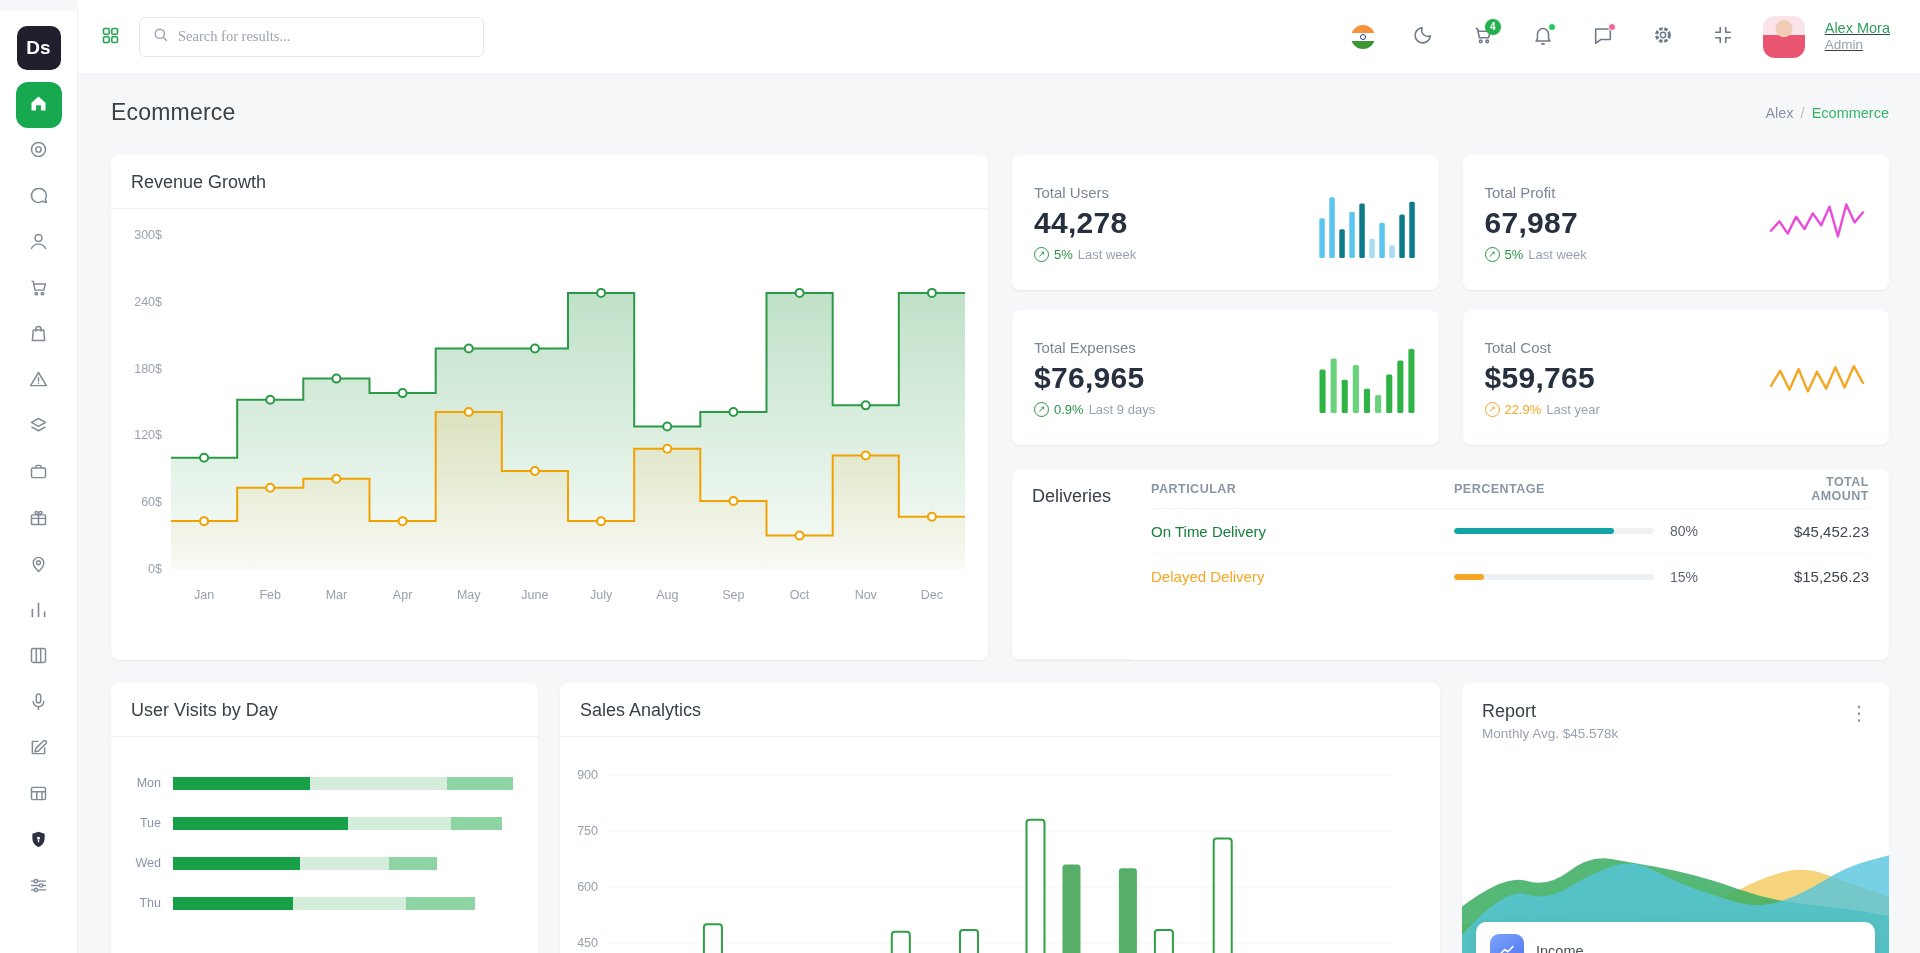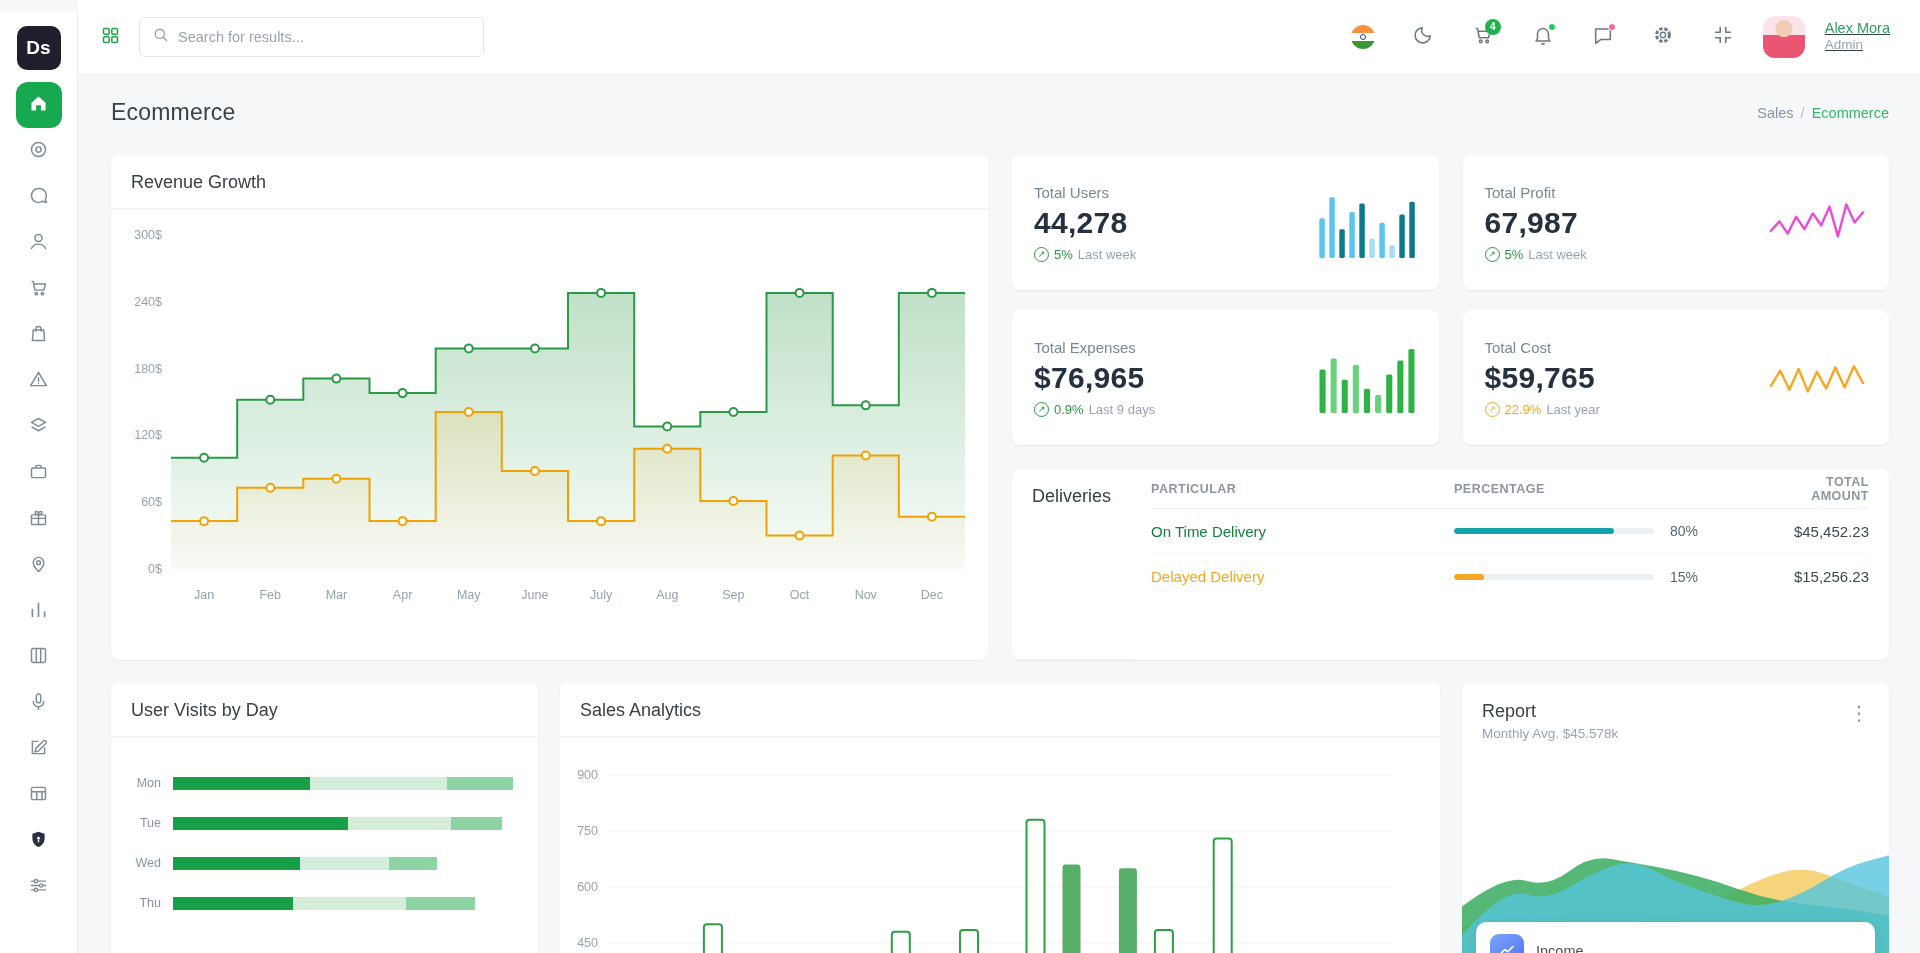--- a/index.html
+++ b/index.html
@@ -19,21 +19,21 @@
   .side-item.active { background:var(--accent,#17a94f); border-radius:12px; color:#fff; }
 
   
   .topbar { position:fixed; left:78px; right:0; top:0; height:73px; background:#fff; z-index:10;
             display:flex; align-items:center; padding:0 30px 0 22px; }
   .grid-btn { background:none; border:none; cursor:pointer; margin-right:18px; display:flex; }
   .search-box { display:flex; align-items:center; width:345px; height:40px; border:1px solid #e4e8ec;
                 border-radius:6px; padding:0 12px; background:#fff; }
   .search-box svg { width:17px; height:17px; color:#9aa3af; flex:none; }
   .search-box input { border:none; outline:none; flex:1; margin-left:9px; font-size:14.5px; color:#57606a;
-                      font-family:Liberation Sans, sans-serif; background:transparent; }
+                      font-family:Liberation Serif, serif; background:transparent; }
   .search-box input::placeholder { color:#9aa3af; }
   .top-right { margin-left:auto; display:flex; align-items:center; gap:20px; }
   .icon-btn { position:relative; width:40px; height:40px; background:none; border:none; cursor:pointer;
               display:flex; align-items:center; justify-content:center; color:#6e7a86; }
   .icon-btn svg { width:22px; height:22px; }
   .flag { width:24px; height:24px; border-radius:50%; overflow:hidden; position:relative;
           background:linear-gradient(180deg,#f5923e 0 33%,#fff 33% 66%,#3d9635 66% 100%); }
   .flag .chakra { position:absolute; left:50%; top:50%; width:6px; height:6px; margin:-3px 0 0 -3px;
                   border-radius:50%; border:1.4px solid #2a3d8f; }
   .badge { position:absolute; top:2px; right:2px; min-width:16px; height:16px; border-radius:8px;
@@ -301,21 +301,21 @@
       <span class="user-name">Alex Mora</span>
       <span class="user-role">Admin</span>
     </div>
   </div>
 </header>
 
 <main class="main">
   <div class="page-head">
     <h1 class="page-title">Ecommerce</h1>
     <div class="breadcrumb">
-      <span class="crumb-home">Sales</span><span class="sep">/</span><span class="current">Ecommerce</span>
+      <span class="crumb-home">Alex</span><span class="sep">/</span><span class="current">Ecommerce</span>
     </div>
   </div>
 
   <div class="row1">
 
     <section class="card revenue-card">
       <div class="card-header"><span class="card-title">Revenue Growth</span></div>
       <svg id="revenue-chart" class="chart" width="860" height="398" style="margin:6px 8px 0">
           <defs>
             <linearGradient id="gGreen" x1="0" y1="0" x2="0" y2="1">

